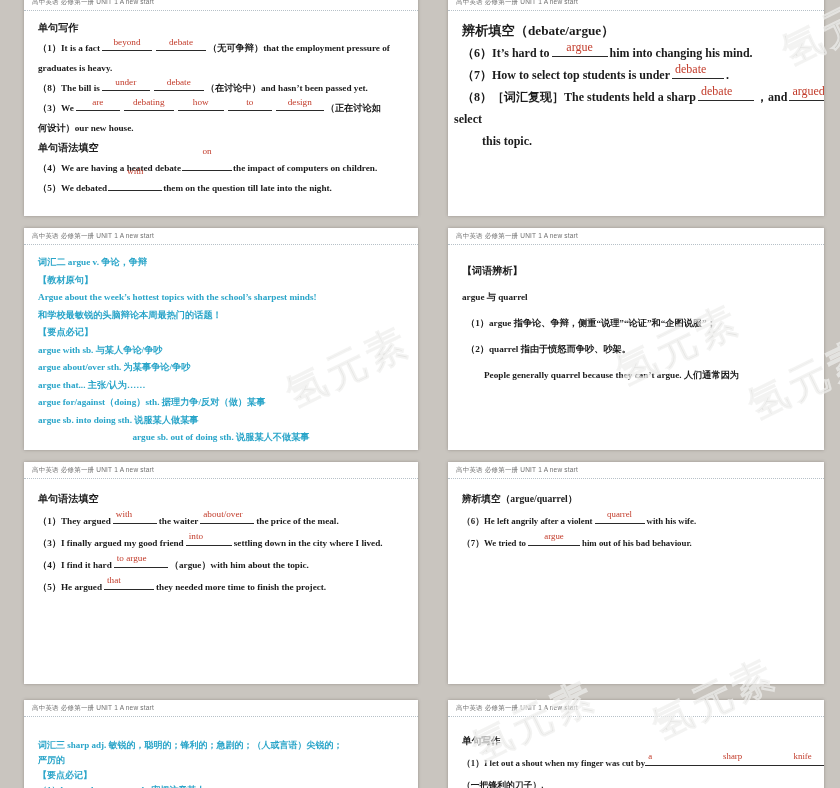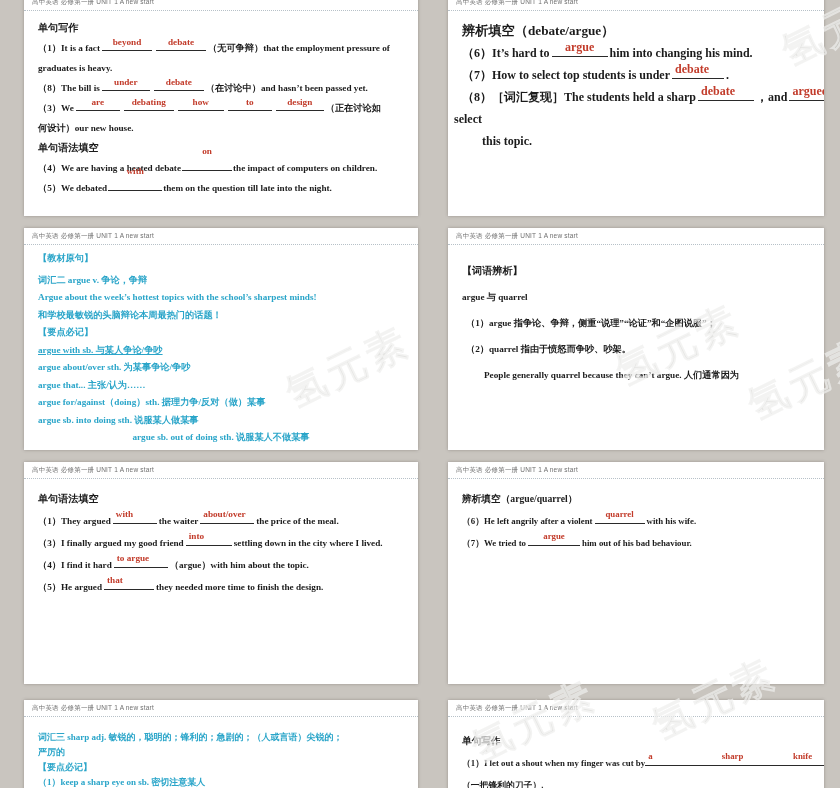--- a/index.html
+++ b/index.html
@@ -52,21 +52,21 @@
     height:10px;
     border-bottom:1px solid #2a2a2a;
     position:relative;
     vertical-align:baseline;
     margin:0 2px;
   }
   .blank .ans{
     position:absolute;left:0;width:100%;bottom:-2px;
     text-align:center;
     color:var(--red);
-    font-weight:bold;
+    font-weight:normal;
     white-space:nowrap;
   }
   .blank.al .ans{text-align:left;padding-left:3px;}
   .blank.above{margin:0 1px;}
   .blank.above .ans{bottom:9px;}
   .blank.tight{margin:0;}
   .wm{
     position:absolute;
     font-family:"Liberation Sans","DejaVu Sans",sans-serif;
     font-size:40px;
@@ -108,26 +108,26 @@
         <div class="line" style="line-height: 22px;"><span>（7）How to select top students is under</span><span class="blank al" style="width: 52px;"><span class="ans">debate</span></span><span>.</span></div>
         <div class="line" style="line-height: 22px;"><span>（8）［词汇复现］The students held a sharp</span><span class="blank al" style="width: 56px;"><span class="ans">debate</span></span><span>，and</span><span class="blank al" style="width: 52px;"><span class="ans">argued</span></span></div>
         <div class="line" style="line-height: 22px; margin-left: -8px;"><span>select</span></div>
         <div class="line" style="line-height: 22px; padding-left: 20px;"><span>this topic.</span></div>
       </div>
   </section>
 
   <section class="slide col-l row-2">
     <div class="slide-header"><span>高中英语 必修第一册  UNIT 1  A new start</span></div>
     <div class="slide-body" style="font-size: 9.2px; color: rgb(42, 165, 201);">
+        <div class="line" style="line-height: 17.5px; margin-top: 4px;"><span>词汇二  argue v. 争论，争辩</span></div>
         <div class="line" style="line-height: 17.5px;"><span>【教材原句】</span></div>
-        <div class="line" style="line-height: 17.5px; margin-top: 4px;"><span>词汇二  argue v. 争论，争辩</span></div>
         <div class="line" style="line-height: 17.5px;"><span>Argue about the week’s hottest topics with  the school’s sharpest minds!</span></div>
         <div class="line" style="line-height: 17.5px;"><span>和学校最敏锐的头脑辩论本周最热门的话题！</span></div>
         <div class="line" style="line-height: 17.5px;"><span>【要点必记】</span></div>
-        <div class="line" style="line-height: 17.5px; text-decoration: underline;"><span>argue with sb. 与某人争论/争吵</span></div>
+        <div class="line" style="line-height: 17.5px;"><span>argue with sb. 与某人争论/争吵</span></div>
         <div class="line" style="line-height: 17.5px;"><span>argue about/over sth. 为某事争论/争吵</span></div>
         <div class="line" style="line-height: 17.5px;"><span>argue that... 主张/认为……</span></div>
         <div class="line" style="line-height: 17.5px;"><span>argue for/against（doing）sth. 据理力争/反对（做）某事</span></div>
         <div class="line" style="line-height: 17.5px;"><span>argue sb. into doing sth. 说服某人做某事</span></div>
         <div class="line" style="line-height: 17.5px; text-align: center;"><span>argue sb. out of doing sth. 说服某人不做某事</span></div>
       </div>
   </section>
 
   <section class="slide col-r row-2">
     <div class="slide-header"><span>高中英语 必修第一册  UNIT 1  A new start</span></div>
@@ -140,37 +140,37 @@
       </div>
   </section>
 
   <section class="slide col-l row-3">
     <div class="slide-header"><span>高中英语 必修第一册  UNIT 1  A new start</span></div>
     <div class="slide-body" style="font-size: 9.2px;">
         <div class="line title" style="line-height: 22px; margin-top: 4px;"><span>单句语法填空</span></div>
         <div class="line" style="line-height: 22px;"><span>（1）They argued</span><span class="blank al" style="width: 44px;"><span class="ans">with</span></span><span>the waiter</span><span class="blank al" style="width: 54px;"><span class="ans">about/over</span></span><span>the price of the meal.</span></div>
         <div class="line" style="line-height: 22px;"><span>（3）I finally argued my good friend</span><span class="blank al" style="width: 46px;"><span class="ans">into</span></span><span>settling down in the city where I lived.</span></div>
         <div class="line" style="line-height: 22px;"><span>（4）I find it hard</span><span class="blank al" style="width: 54px;"><span class="ans">to argue</span></span><span>（argue）with him about the topic.</span></div>
-        <div class="line" style="line-height: 22px;"><span>（5）He argued</span><span class="blank al" style="width: 50px;"><span class="ans">that</span></span><span>they needed more time to finish the design.</span></div>
+        <div class="line" style="line-height: 22px;"><span>（5）He argued</span><span class="blank al" style="width: 50px;"><span class="ans">that</span></span><span>they needed more time to finish the project.</span></div>
       </div>
   </section>
 
   <section class="slide col-r row-3">
     <div class="slide-header"><span>高中英语 必修第一册  UNIT 1  A new start</span></div>
     <div class="slide-body" style="font-size: 8.8px;">
         <div class="line title" style="line-height: 22px; margin-top: 4px;"><span>辨析填空（argue/quarrel）</span></div>
         <div class="line" style="line-height: 22px;"><span>（6）He left angrily after a violent</span><span class="blank" style="width: 50px;"><span class="ans">quarrel</span></span><span>with his wife.</span></div>
         <div class="line" style="line-height: 22px;"><span>（7）We tried to</span><span class="blank" style="width: 52px;"><span class="ans">argue</span></span><span>him out of his bad behaviour.</span></div>
       </div>
   </section>
 
   <section class="slide col-l row-4">
     <div class="slide-header"><span>高中英语 必修第一册  UNIT 1  A new start</span></div>
     <div class="slide-body" style="font-size: 9px; color: rgb(42, 165, 201);">
-        <div class="line" style="line-height: 15px; margin-top: 8px;"><span>词汇三  sharp adj. 敏锐的，聪明的；锋利的；急剧的；（人或言语）尖锐的；</span></div>
+        <div class="line" style="line-height: 15px; margin-top: 16px;"><span>词汇三  sharp adj. 敏锐的，聪明的；锋利的；急剧的；（人或言语）尖锐的；</span></div>
         <div class="line" style="line-height: 15px;"><span>严厉的</span></div>
         <div class="line" style="line-height: 15px;"><span>【要点必记】</span></div>
         <div class="line" style="line-height: 15px;"><span>（1）keep a sharp eye on sb. 密切注意某人</span></div>
       </div>
   </section>
 
   <section class="slide col-r row-4">
     <div class="slide-header"><span>高中英语 必修第一册  UNIT 1  A new start</span></div>
     <div class="slide-body" style="font-size: 8.8px;">
         <div class="line title" style="line-height: 22px; margin-top: 8px;"><span>单句写作</span></div>

